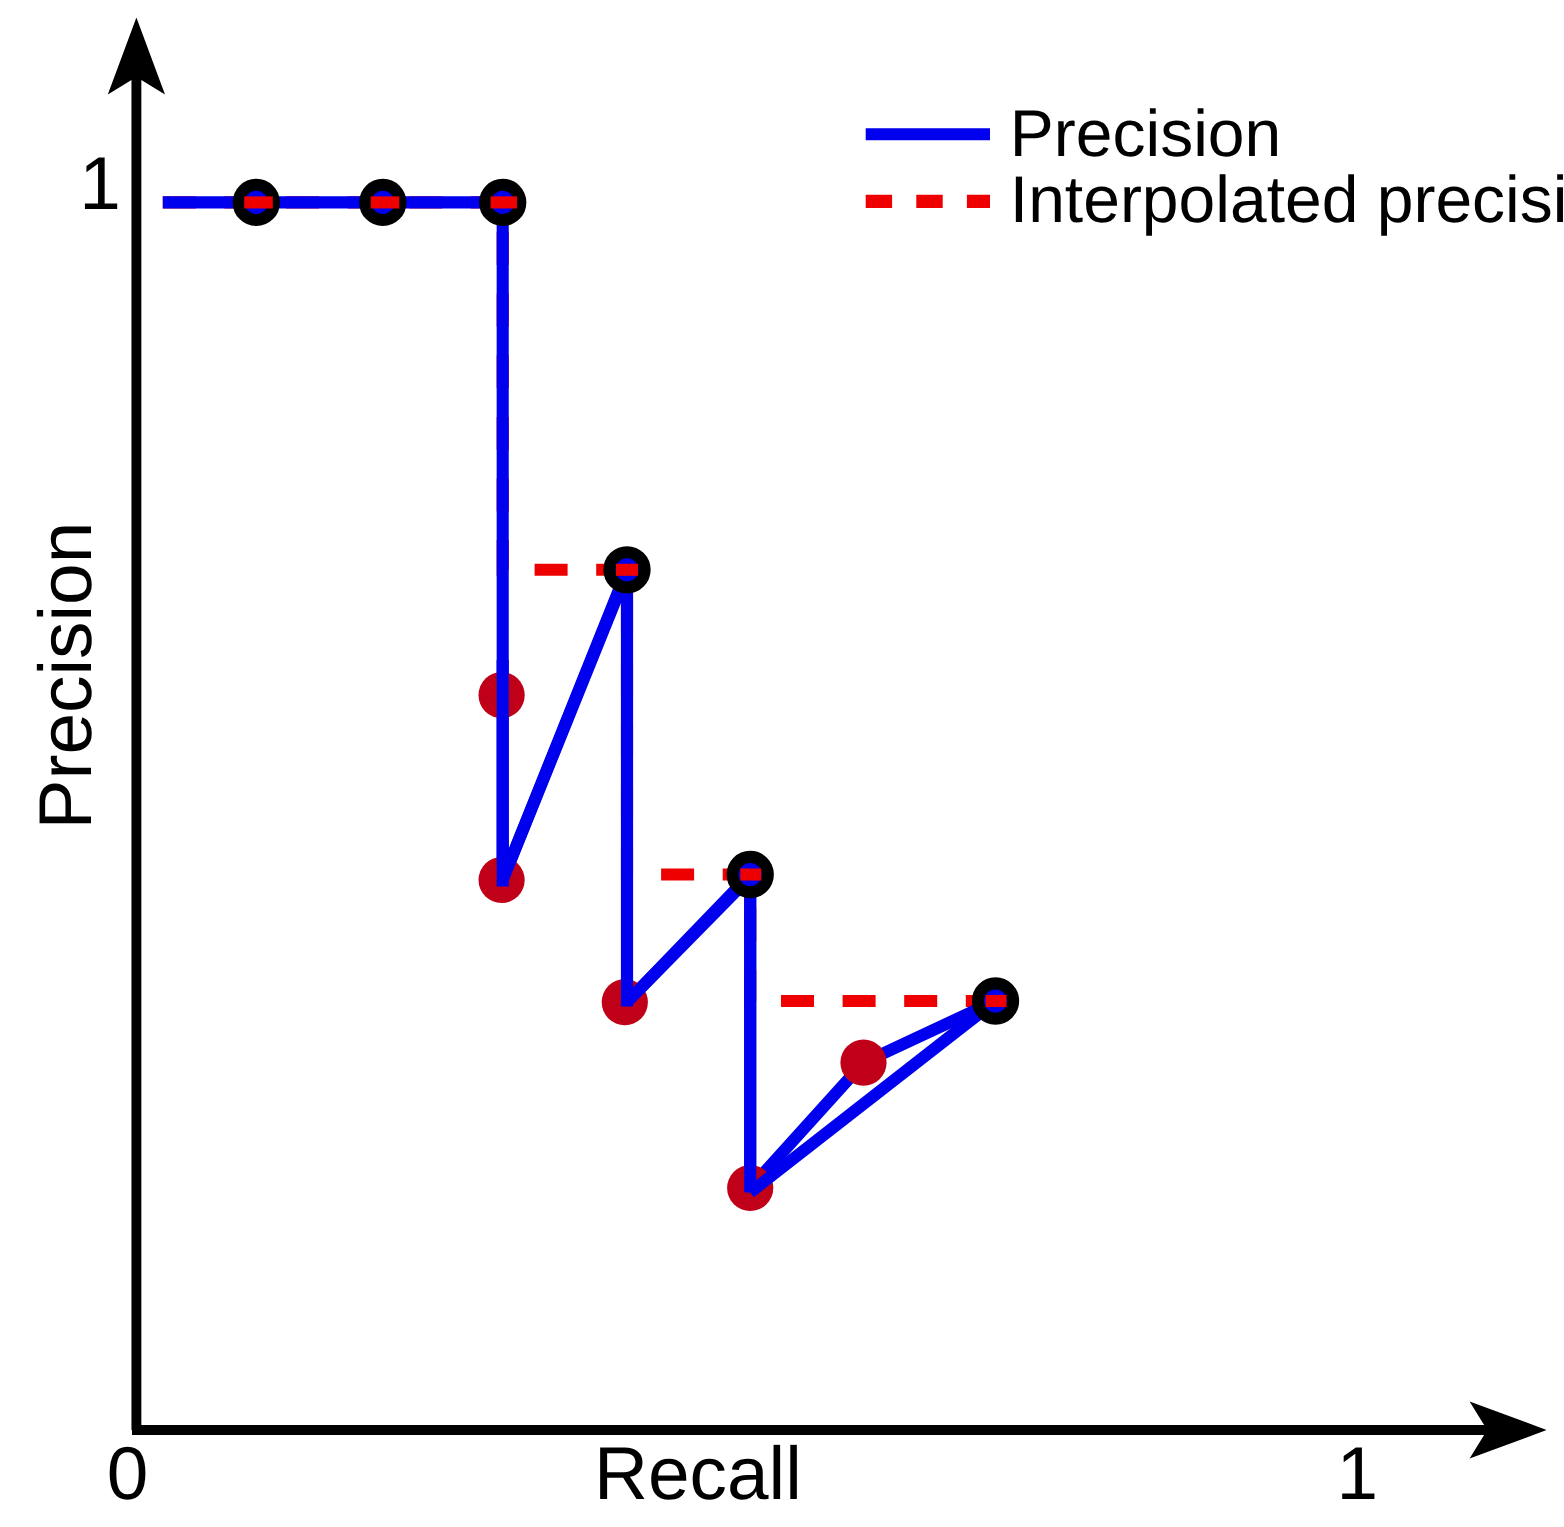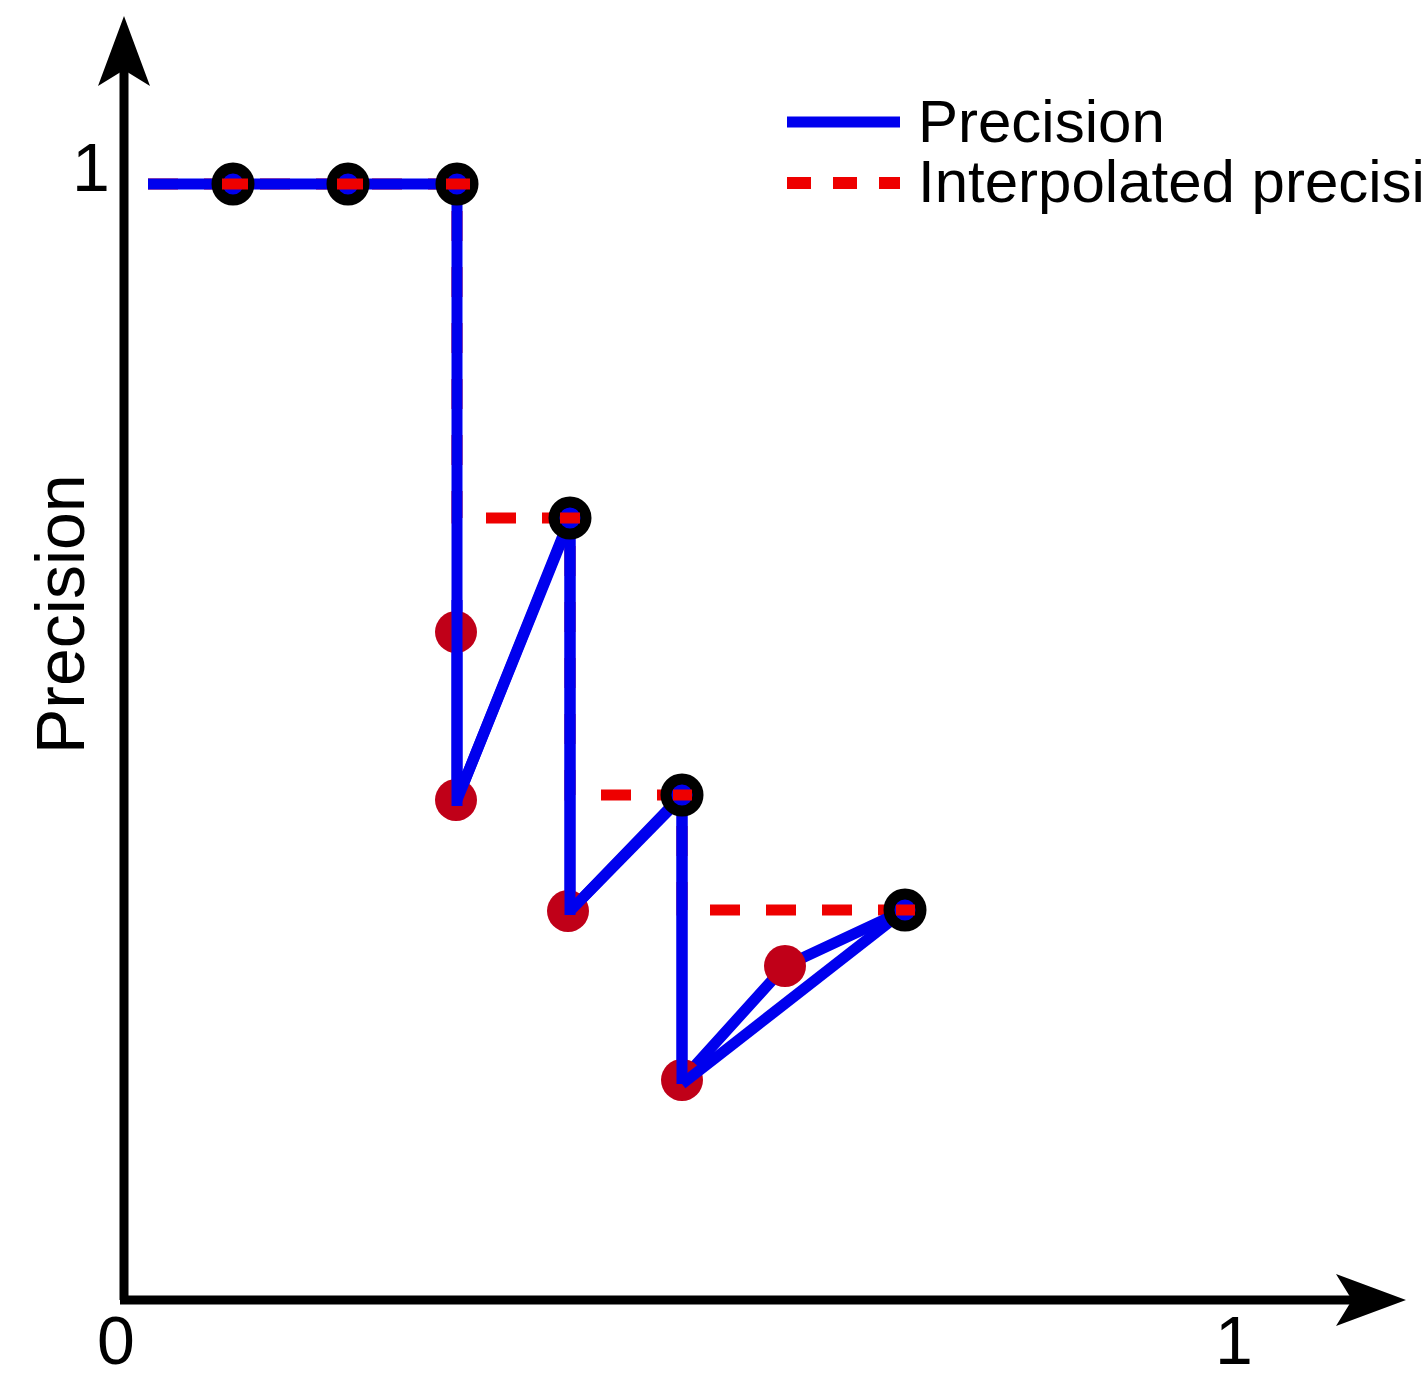--- a/index.html
+++ b/index.html
@@ -142,20 +142,21 @@
 
     <g>
       <line x1="787" y1="122" x2="900" y2="122" stroke="#0000ee" stroke-width="11"></line>
       <line x1="787" y1="183" x2="900" y2="183" stroke="#ee0000" stroke-width="12" stroke-dasharray="24,22"></line>
     </g>
 
   </svg>
 
   <div class="axis-text" id="ylabel-precision">Precision</div>
 
+  <div class="axis-text" id="xlabel-recall">Recall</div>
 
   <div class="axis-text" id="ytick-1">1</div>
 
   <div class="axis-text" id="xtick-0">0</div>
 
   <div class="axis-text" id="xtick-1">1</div>
 
   <div class="legend-text" id="legend-label-precision">Precision</div>
 
   <div class="legend-text" id="legend-label-interpolated">Interpolated precision</div>

